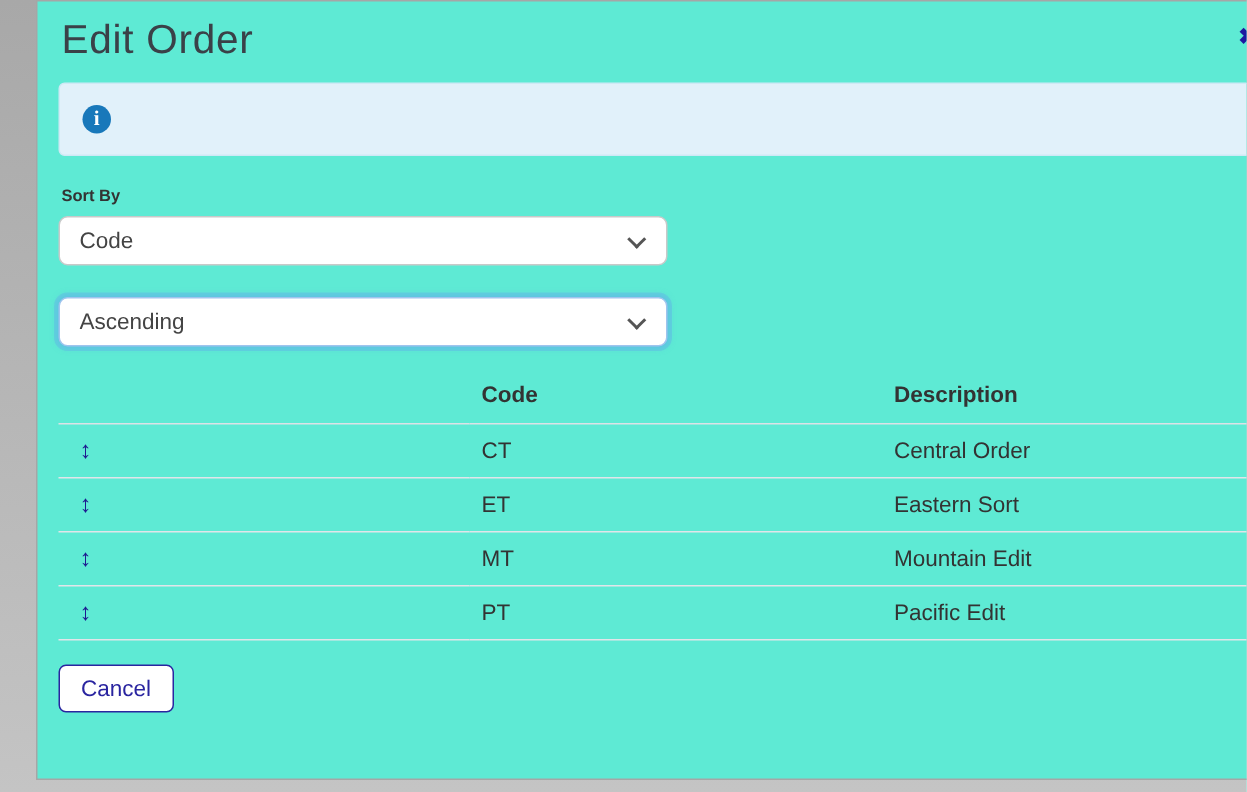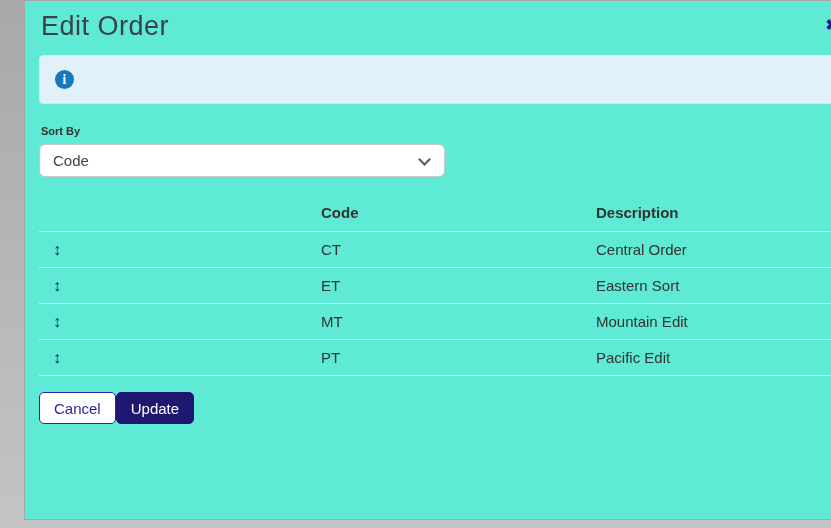--- a/index.html
+++ b/index.html
@@ -131,20 +131,26 @@
     <label class="form-label">Sort By</label>
     <div class="select-wrap">
       <select class="form-select">
         <option>Code</option>
       </select>
       <span class="chevron"></span>
     </div>
   </div>
 
   <div class="form-group">
+    <div class="select-wrap focused">
+      <select class="form-select">
+        <option>Ascending</option>
+      </select>
+      <span class="chevron"></span>
+    </div>
   </div>
 
   <table class="order-table">
     <colgroup>
       <col style="width:274px">
         <col style="width:275px">
         <col>
     </colgroup>
     <thead>
       <tr>
@@ -172,16 +178,15 @@
       <tr>
         <td class="col-drag"><span class="drag-handle">↕</span></td>
         <td>PT</td>
         <td>Pacific Edit</td>
       </tr>
     </tbody>
   </table>
 
   <div class="modal-footer">
     <button class="btn btn-cancel">Cancel</button>
-    <button class="btn btn-update">Update</button>
   </div>
 
 </div>
 
 </body></html>

